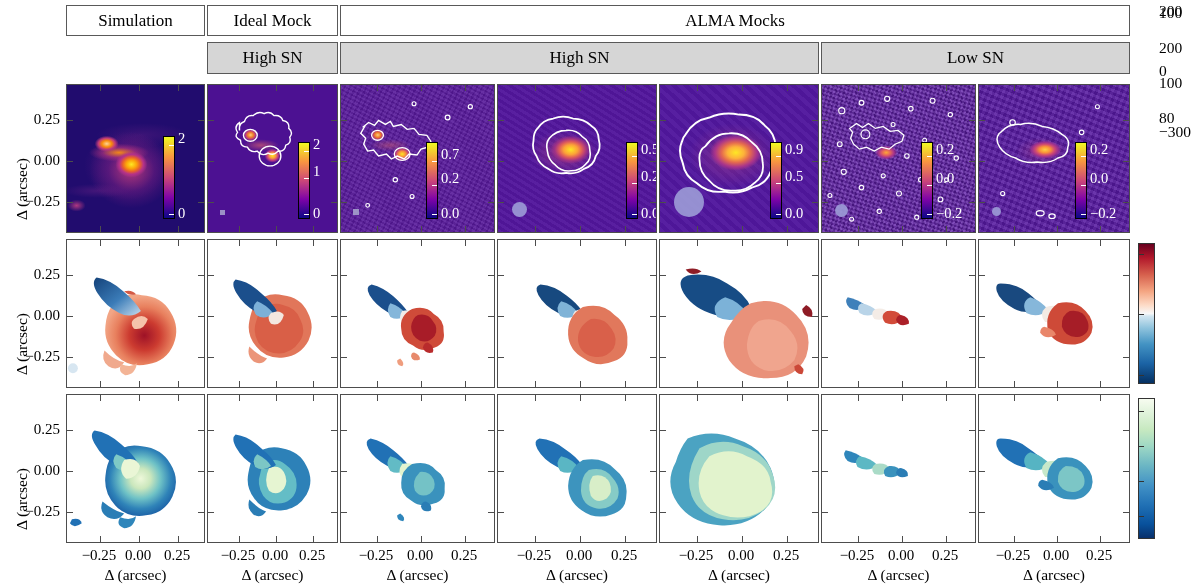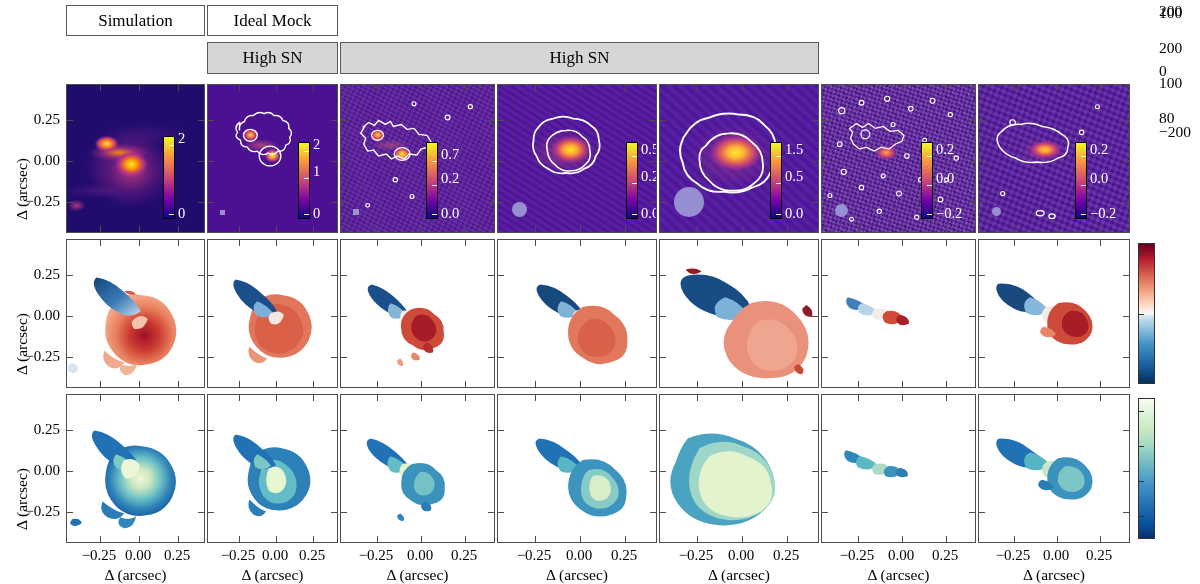--- a/index.html
+++ b/index.html
@@ -54,26 +54,32 @@
 <body>
 
 <div class="fig">
 
   <div class="hdr" style="left:207px;top:5px;width:131px;height:31px;">
     <span>Ideal Mock</span>
   </div>
   <div class="hdr" style="left:66px;top:5px;width:139px;height:31px;">
     <span>Simulation</span>
   </div>
+  <div class="hdr" style="left:340px;top:5px;width:790px;height:31px;">
+    <span>ALMA Mocks</span>
+  </div>
 
   <div class="hdr grey" style="left:207px;top:42px;width:131px;height:32px;">
     <span>High SN</span>
   </div>
   <div class="hdr grey" style="left:340px;top:42px;width:479px;height:32px;">
     <span>High SN</span>
+  </div>
+  <div class="hdr grey" style="left:821px;top:42px;width:309px;height:32px;">
+    <span>Low SN</span>
   </div>
 
   <div class="panel" style="left:66px;top:84px;width:139px;height:149px;">
     <div class="canvas" style="background:
         radial-gradient(ellipse 16px 13px at 47% 54%, #fde725 0%, #fca50a 32%, #e8602d 55%, #b4318a 76%, rgba(110,20,120,0) 100%),
         radial-gradient(ellipse 12px 8px at 29% 40%, #fed395 0%, #f98c0a 40%, #c03a7a 70%, rgba(110,20,120,0) 100%),
         radial-gradient(ellipse 30px 9px at 38% 46%, rgba(249,140,20,.95) 0%, rgba(186,54,126,.55) 55%, rgba(110,20,120,0) 100%),
         radial-gradient(ellipse 42px 38px at 47% 58%, rgba(200,62,122,.80) 0%, rgba(120,30,130,.45) 55%, rgba(60,15,110,0) 100%),
         radial-gradient(ellipse 58px 48px at 43% 55%, rgba(120,35,135,.55) 0%, rgba(55,15,105,0) 72%),
         radial-gradient(ellipse 9px 6px at 7% 82%, rgba(190,60,130,.9) 0%, rgba(60,15,105,0) 100%),
@@ -242,21 +248,21 @@
       <div class="tk y" style="top:117px;"></div>
     <div class="tk yr" style="top:35px;"></div>
       <div class="tk yr" style="top:76px;"></div>
       <div class="tk yr" style="top:117px;"></div>
     <div class="cbar" style="left:110px;top:57px;width:12px;height:77px;
                 background:linear-gradient(to top,#0d0887,#7e03a8,#cc4778,#f89540,#f0f921);">
       <div class="cbtick" style="top:13px;"></div>
       <div class="cbtick" style="top:40px;"></div>
       <div class="cbtick" style="bottom:3px;"></div>
     </div>
-    <div class="cbl" style="left:125px;top:56px;">1.5</div>
+    <div class="cbl" style="left:125px;top:56px;">0.9</div>
     <div class="cbl" style="left:125px;top:83px;">0.5</div>
     <div class="cbl" style="left:125px;top:120px;">0.0</div>
   </div>
 
   <div class="panel" style="left:821px;top:84px;width:155px;height:149px;">
     <div class="canvas" style="background:
         radial-gradient(ellipse 11px 7px at 42% 46%, #fca838 0%, #e4635c 38%, #a8348c 70%, rgba(88,26,150,0) 100%),
         repeating-linear-gradient(18deg, rgba(255,255,255,.10) 0 2px, rgba(0,0,0,.10) 2px 4px),
         repeating-linear-gradient(104deg, rgba(255,255,255,.09) 0 2px, rgba(0,0,0,.09) 2px 4px),
         repeating-linear-gradient(63deg, rgba(230,170,255,.07) 0 3px, rgba(0,0,0,.07) 3px 6px),
@@ -752,21 +758,21 @@
          background:linear-gradient(to top,
            #053061 0%, #1b63a5 14%, #4393c3 28%, #92c5de 40%,
            #d1e5f0 48%, #f7f7f7 50%, #fddbc7 56%, #f4a582 66%,
            #d6604d 78%, #b2182b 90%, #67001f 100%);">
     <div class="rcbtick" style="top:10px;"></div>
     <div class="rcbtick" style="top:70px;"></div>
     <div class="rcbtick" style="top:131px;"></div>
   </div>
   <div class="rcbl" style="left:1159px;top:2px;">200</div>
   <div class="rcbl" style="left:1159px;top:62px;">0</div>
-  <div class="rcbl" style="left:1159px;top:123px;">−200</div>
+  <div class="rcbl" style="left:1159px;top:123px;">−300</div>
 
   <div class="rcb" style="left:1138px;top:398px;width:17px;height:141px;
          background:linear-gradient(to top,
            #08306b 0%, #08519c 10%, #2171b5 24%, #4292c6 38%,
            #6bb6c4 52%, #9ed8c5 66%, #c7e9c0 78%, #e0f3db 90%, #f7fcf0 100%);">
     <div class="rcbtick" style="top:12px;"></div>
     <div class="rcbtick" style="top:47px;"></div>
     <div class="rcbtick" style="top:82px;"></div>
     <div class="rcbtick" style="top:117px;"></div>
   </div>

